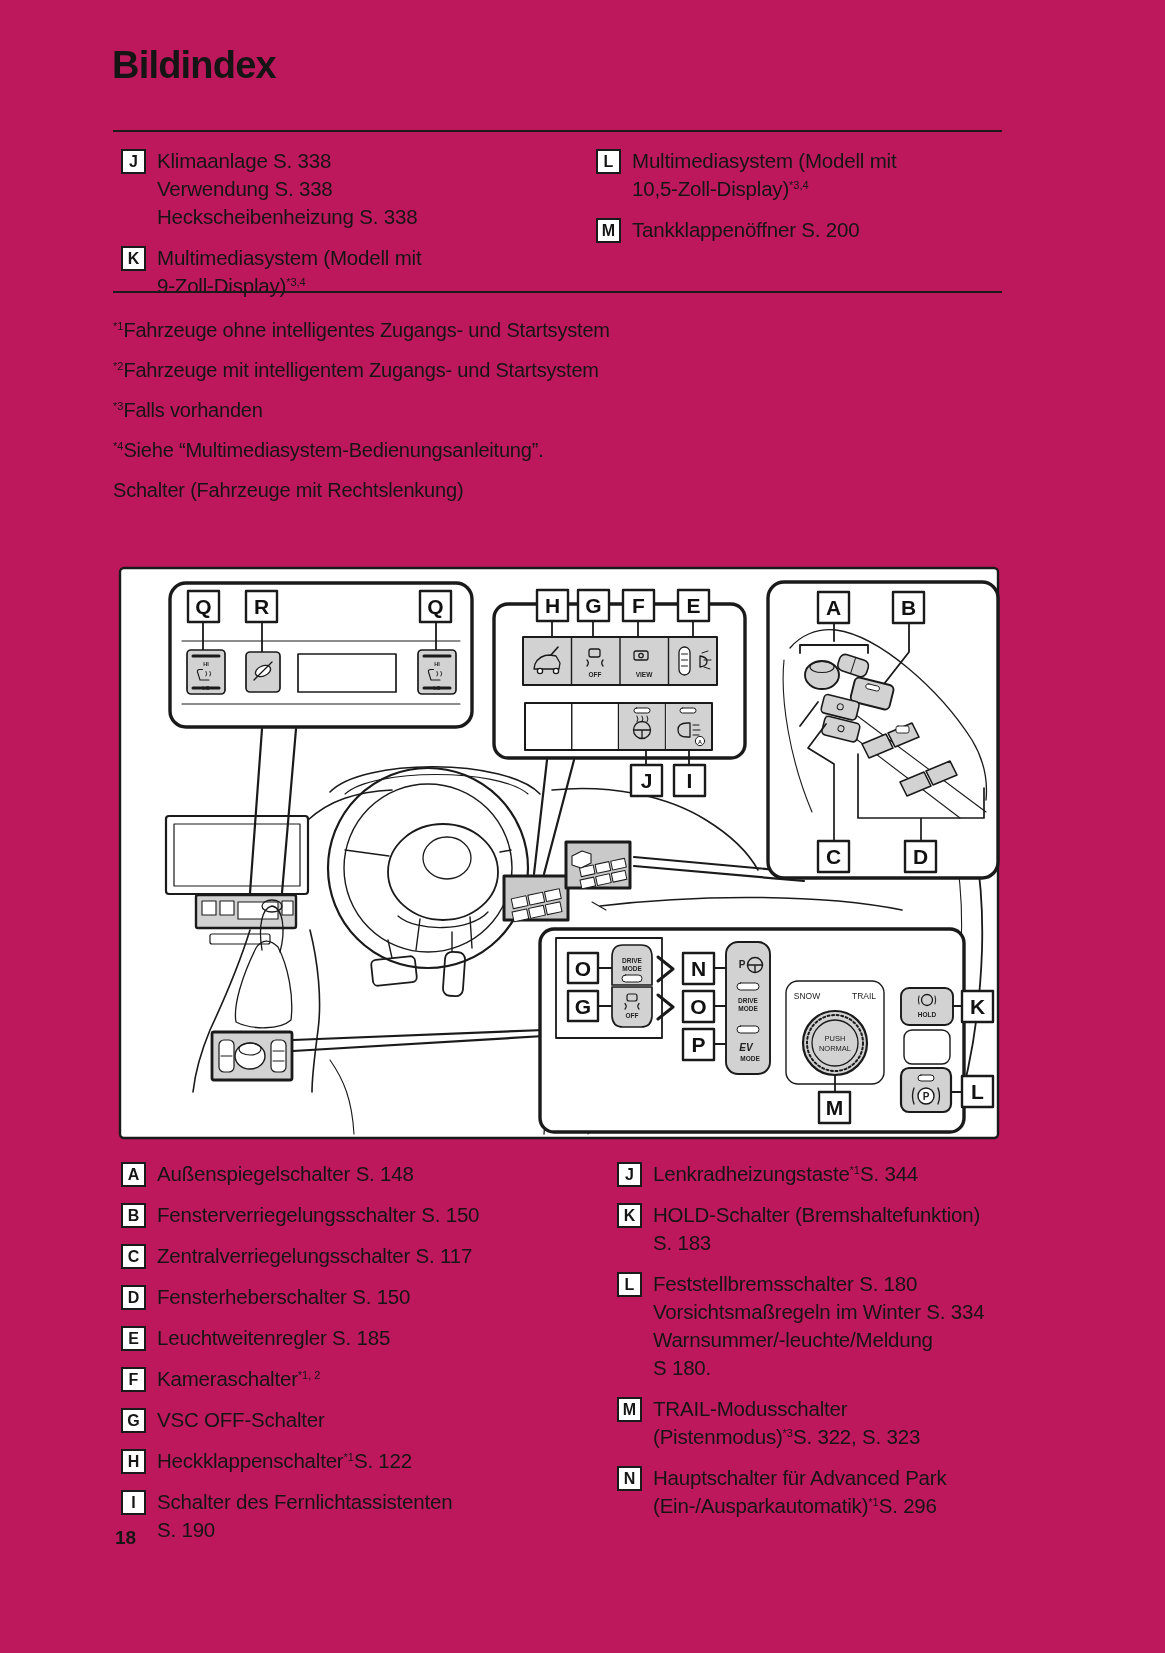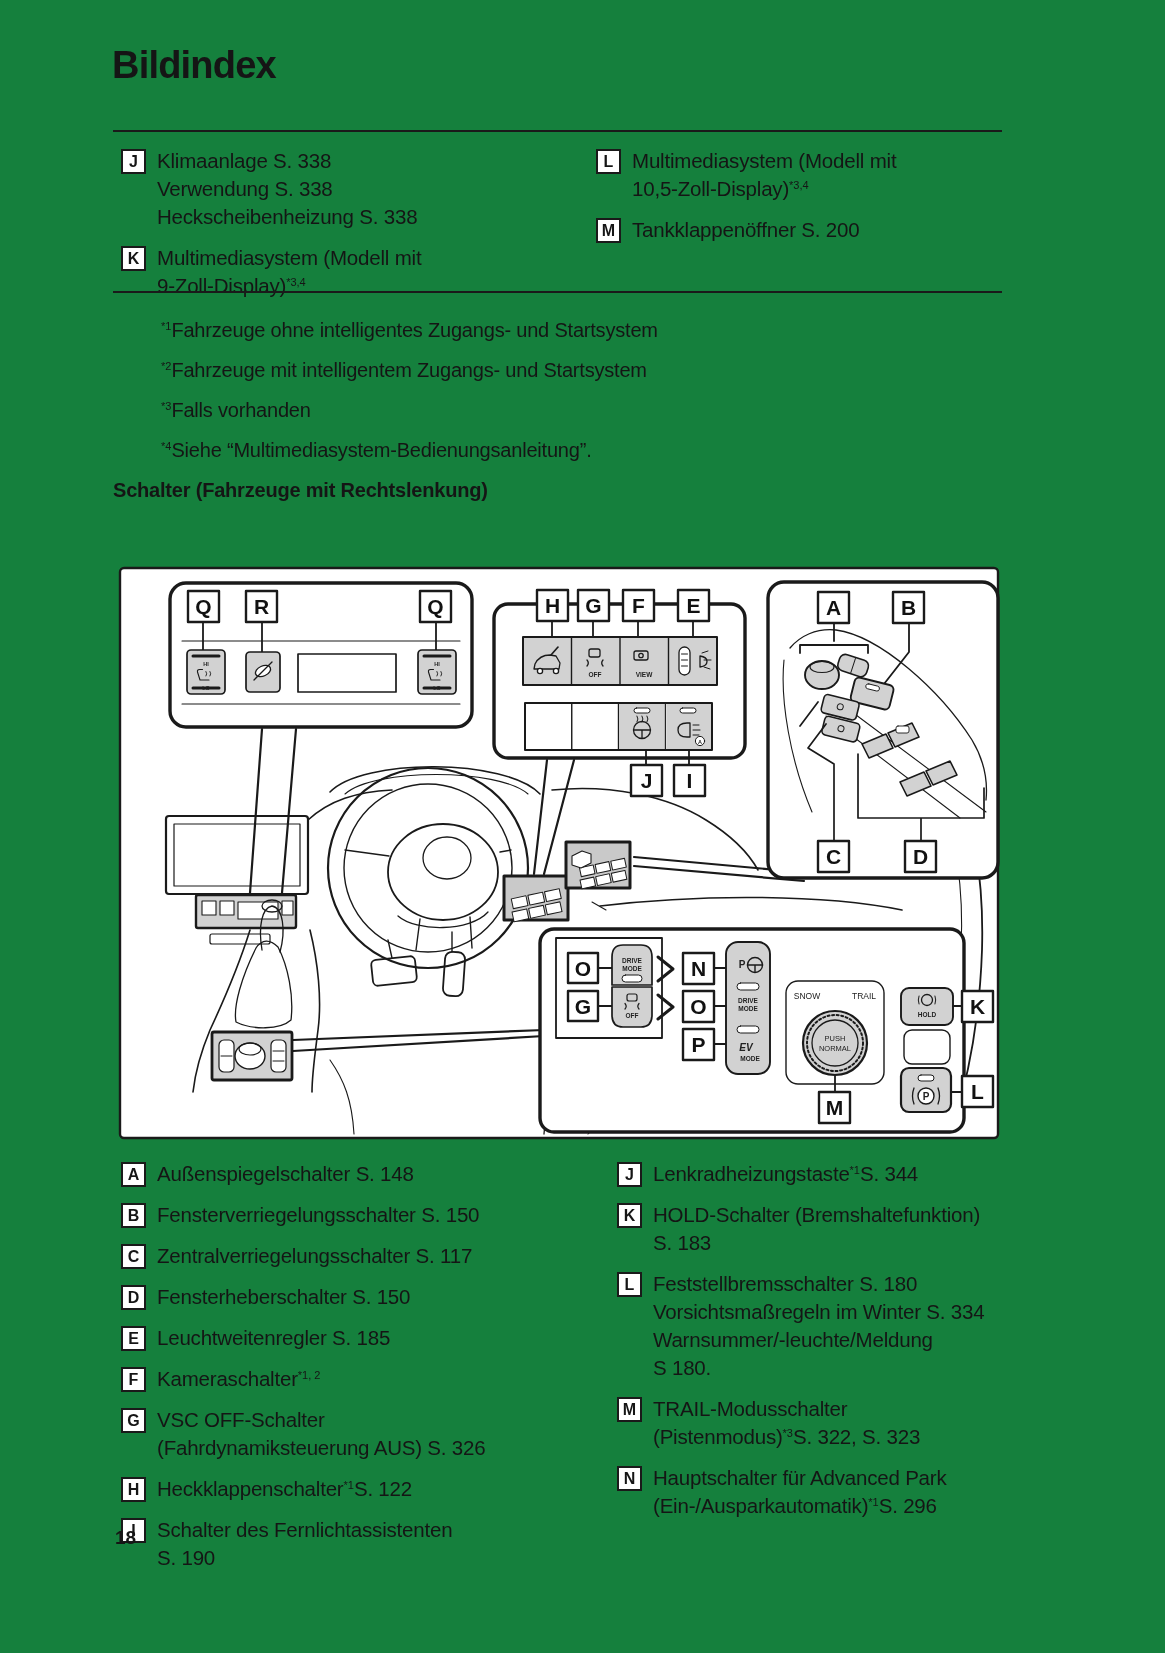--- a/index.html
+++ b/index.html
@@ -1,36 +1,36 @@
 <!DOCTYPE html>
 <html><head>
 <meta charset="utf-8">
 <style>
   html,body{margin:0;padding:0;background:#fff;}
-  .page{position:relative;width:1165px;height:1653px;background:#15803d;overflow:hidden;
+  .page{position:relative;width:1165px;height:1653px;background:#be185d;overflow:hidden;
         font-family:"Liberation Sans",sans-serif;color:#151515;}
   .title{position:absolute;left:112px;top:44px;font-size:38px;font-weight:800;letter-spacing:-0.8px;}
   .rule{position:absolute;left:113px;width:889px;height:2px;background:#1a1a1a;}
   #rule1{top:130px}
   #rule2{top:291px}
   .idx-col{position:absolute;}
   #top-idx-left{left:121px;top:147px;width:450px;}
   #top-idx-right{left:596px;top:147px;width:420px;}
   #bot-idx-left{left:121px;top:1160px;width:470px;}
   #bot-idx-right{left:617px;top:1160px;width:420px;}
   .idx-item{display:flex;margin-bottom:13px;}
   .letterbox{flex:0 0 auto;width:25px;height:25px;border:2px solid #1a1a1a;box-sizing:border-box;
              display:flex;align-items:center;justify-content:center;
              font-weight:700;font-size:16px;margin-right:11px;margin-top:2px;background:#fff;}
   .idx-lines{padding-top:0;}
   .idx-line{font-size:20.5px;line-height:28px;letter-spacing:-0.2px;white-space:nowrap;}
   sup{font-size:11px;line-height:0;vertical-align:7px;letter-spacing:0;}
-  .footnotes{position:absolute;left:113px;top:317px;margin-left:48px;}
+  .footnotes{position:absolute;left:113px;top:317px;}
   .footnote{font-size:20px;line-height:27px;margin-bottom:13px;letter-spacing:-0.2px;}
-  .heading{position:absolute;left:113px;top:479px;font-size:20px;font-weight:700;letter-spacing:-0.2px;}
+  .heading{position:absolute;left:113px;top:479px;font-size:20px;font-weight:400;letter-spacing:-0.2px;}
   .pageno{position:absolute;left:115px;top:1527px;font-size:19px;font-weight:700;}
   svg.diagram{position:absolute;left:0;top:0;}
   
   .ln{stroke:#1a1a1a;fill:none;stroke-linecap:round;stroke-linejoin:round;}
   .fw{fill:#fff;}
   .fg{fill:#d2d2d2;}
   .fgd{fill:#c9c9c9;}
   .co{font-family:"Liberation Sans",sans-serif;font-size:21px;font-weight:700;text-anchor:middle;fill:#111;stroke:none;}
   .t6{font-family:"Liberation Sans",sans-serif;font-size:6.5px;font-weight:700;text-anchor:middle;fill:#222;stroke:none;}
   .t5{font-family:"Liberation Sans",sans-serif;font-size:5.5px;font-weight:700;text-anchor:middle;fill:#222;stroke:none;}
@@ -453,21 +453,20 @@
       <div class="idx-item">
         <span class="letterbox">F</span>
         <div class="idx-lines">
           <div class="idx-line">Kameraschalter<sup>*1, 2</sup></div>
         </div>
       </div>
       <div class="idx-item">
         <span class="letterbox">G</span>
         <div class="idx-lines">
           <div class="idx-line">VSC OFF-Schalter</div>
-          <div class="idx-line">(Fahrdynamiksteuerung AUS) S. 326</div>
         </div>
       </div>
       <div class="idx-item">
         <span class="letterbox">H</span>
         <div class="idx-lines">
           <div class="idx-line">Heckklappenschalter<sup>*1</sup>S. 122</div>
         </div>
       </div>
       <div class="idx-item">
         <span class="letterbox">I</span>

